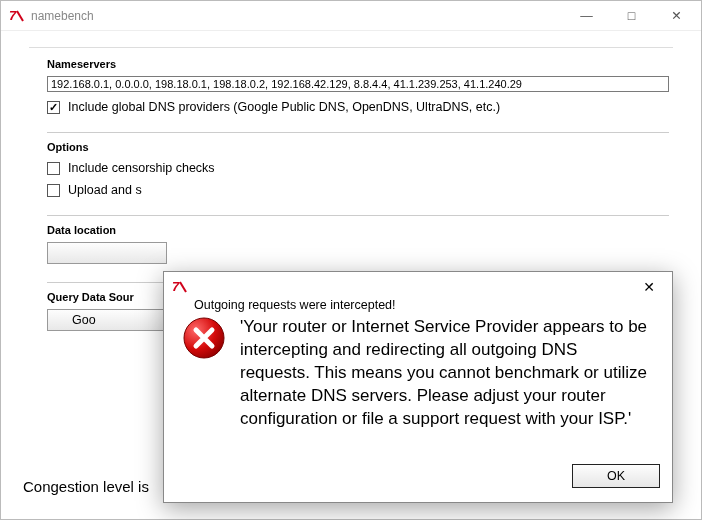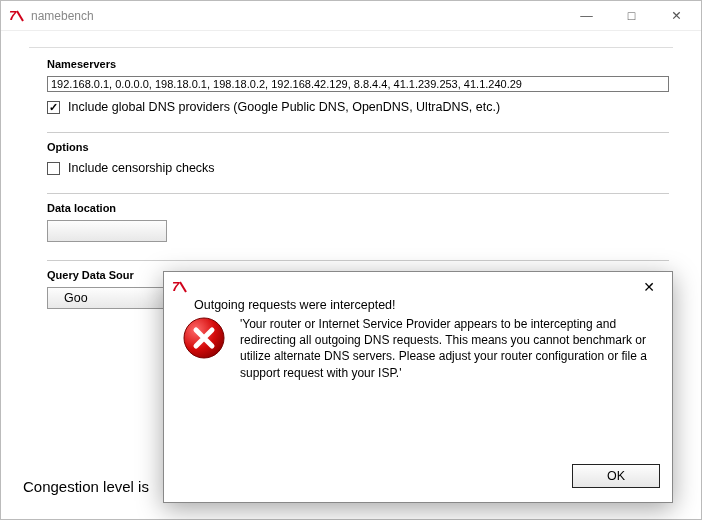--- a/index.html
+++ b/index.html
@@ -79,21 +79,21 @@
     align-items: center; justify-content: center;
     font-size: 11px;
     line-height: 1;
   }
   .chk.checked::after { content: "✓"; color: #000; font-weight: bold; }
   .dropdown {
     height: 22px;
     border: 1px solid #999;
     background: linear-gradient(#fdfdfd,#e8e8e8);
     display: flex; align-items: center;
-    padding: 0 4px 0 16px;
+    padding: 0 4px 0 24px;
     width: 200px;
     margin-top: 4px;
     font-size: 12.5px;
     justify-content: space-between;
   }
   .footer {
     position: absolute;
     bottom: 24px;
     left: 22px;
     font-size: 15px;
@@ -123,21 +123,21 @@
   }
   .dialog .dlg-body {
     display: flex;
     padding: 14px 20px 10px 18px;
     gap: 14px;
   }
   .error-icon {
     width: 44px; height: 44px; flex: none;
   }
   .dlg-msg {
-    font-size: 12px;
+    font-size: 17px;
     line-height: 1.35;
   }
   .dlg-footer {
     position: absolute;
     bottom: 14px; right: 12px;
   }
   .ok-btn {
     width: 88px; height: 24px;
     border: 1px solid #222;
     background: linear-gradient(#fdfdfd,#e6e6e6);
@@ -188,20 +188,24 @@
 
       <div class="chk-row">
         <span class="chk checked"></span>
         <span>Include global DNS providers (Google Public DNS, OpenDNS, UltraDNS, etc.)</span>
       </div>
 
       <div class="section-title">Options</div>
       <div class="chk-row">
         <span class="chk"></span>
         <span>Include censorship checks</span>
+      </div>
+      <div class="chk-row">
+        <span class="chk"></span>
+        <span>Upload and s</span>
       </div>
 
       <div class="section-title">Data location</div>
       <div class="dropdown" style="width:120px">
         <span></span>
       </div>
 
       <div class="section-title">Query Data Sour</div>
       <div class="dropdown" style="width:120px">
         <span>Goo</span>

